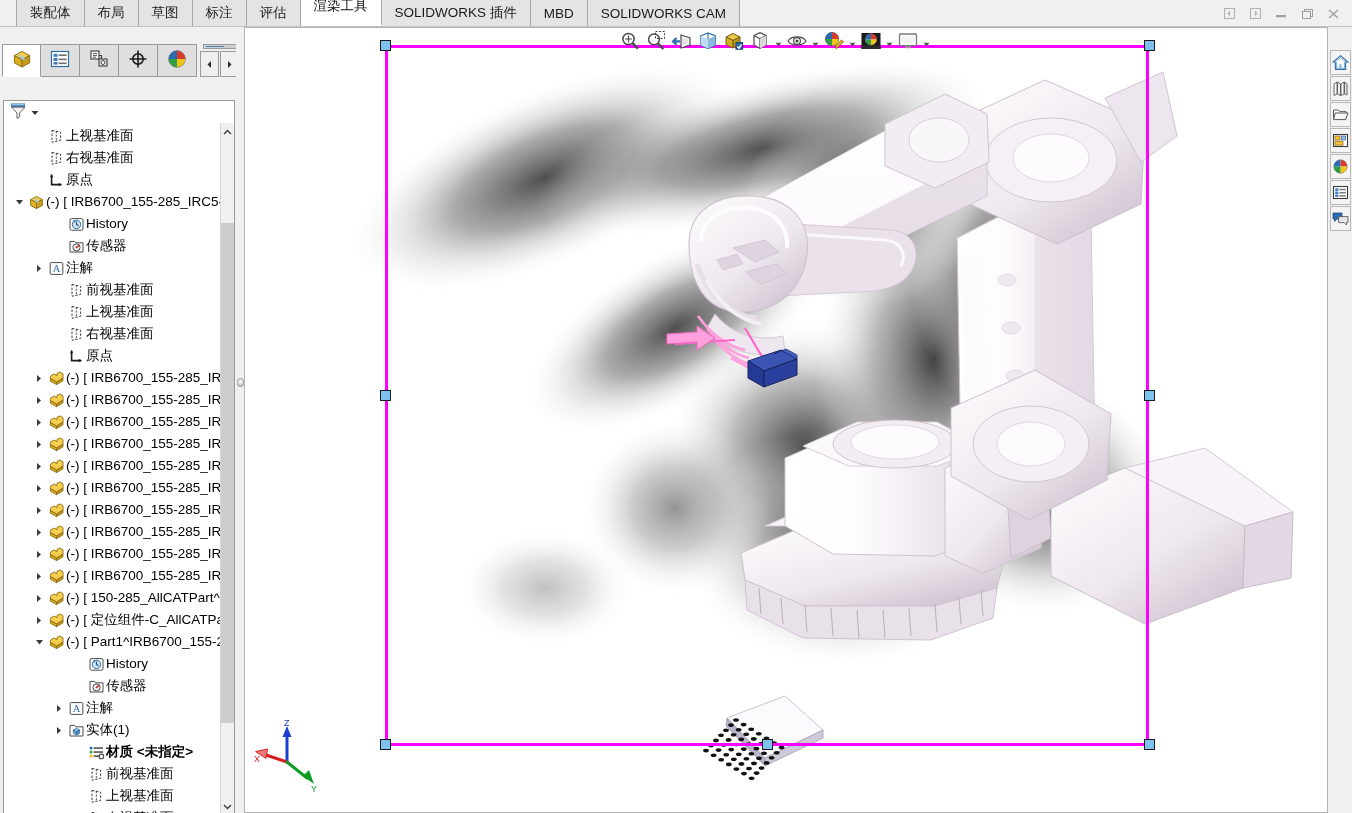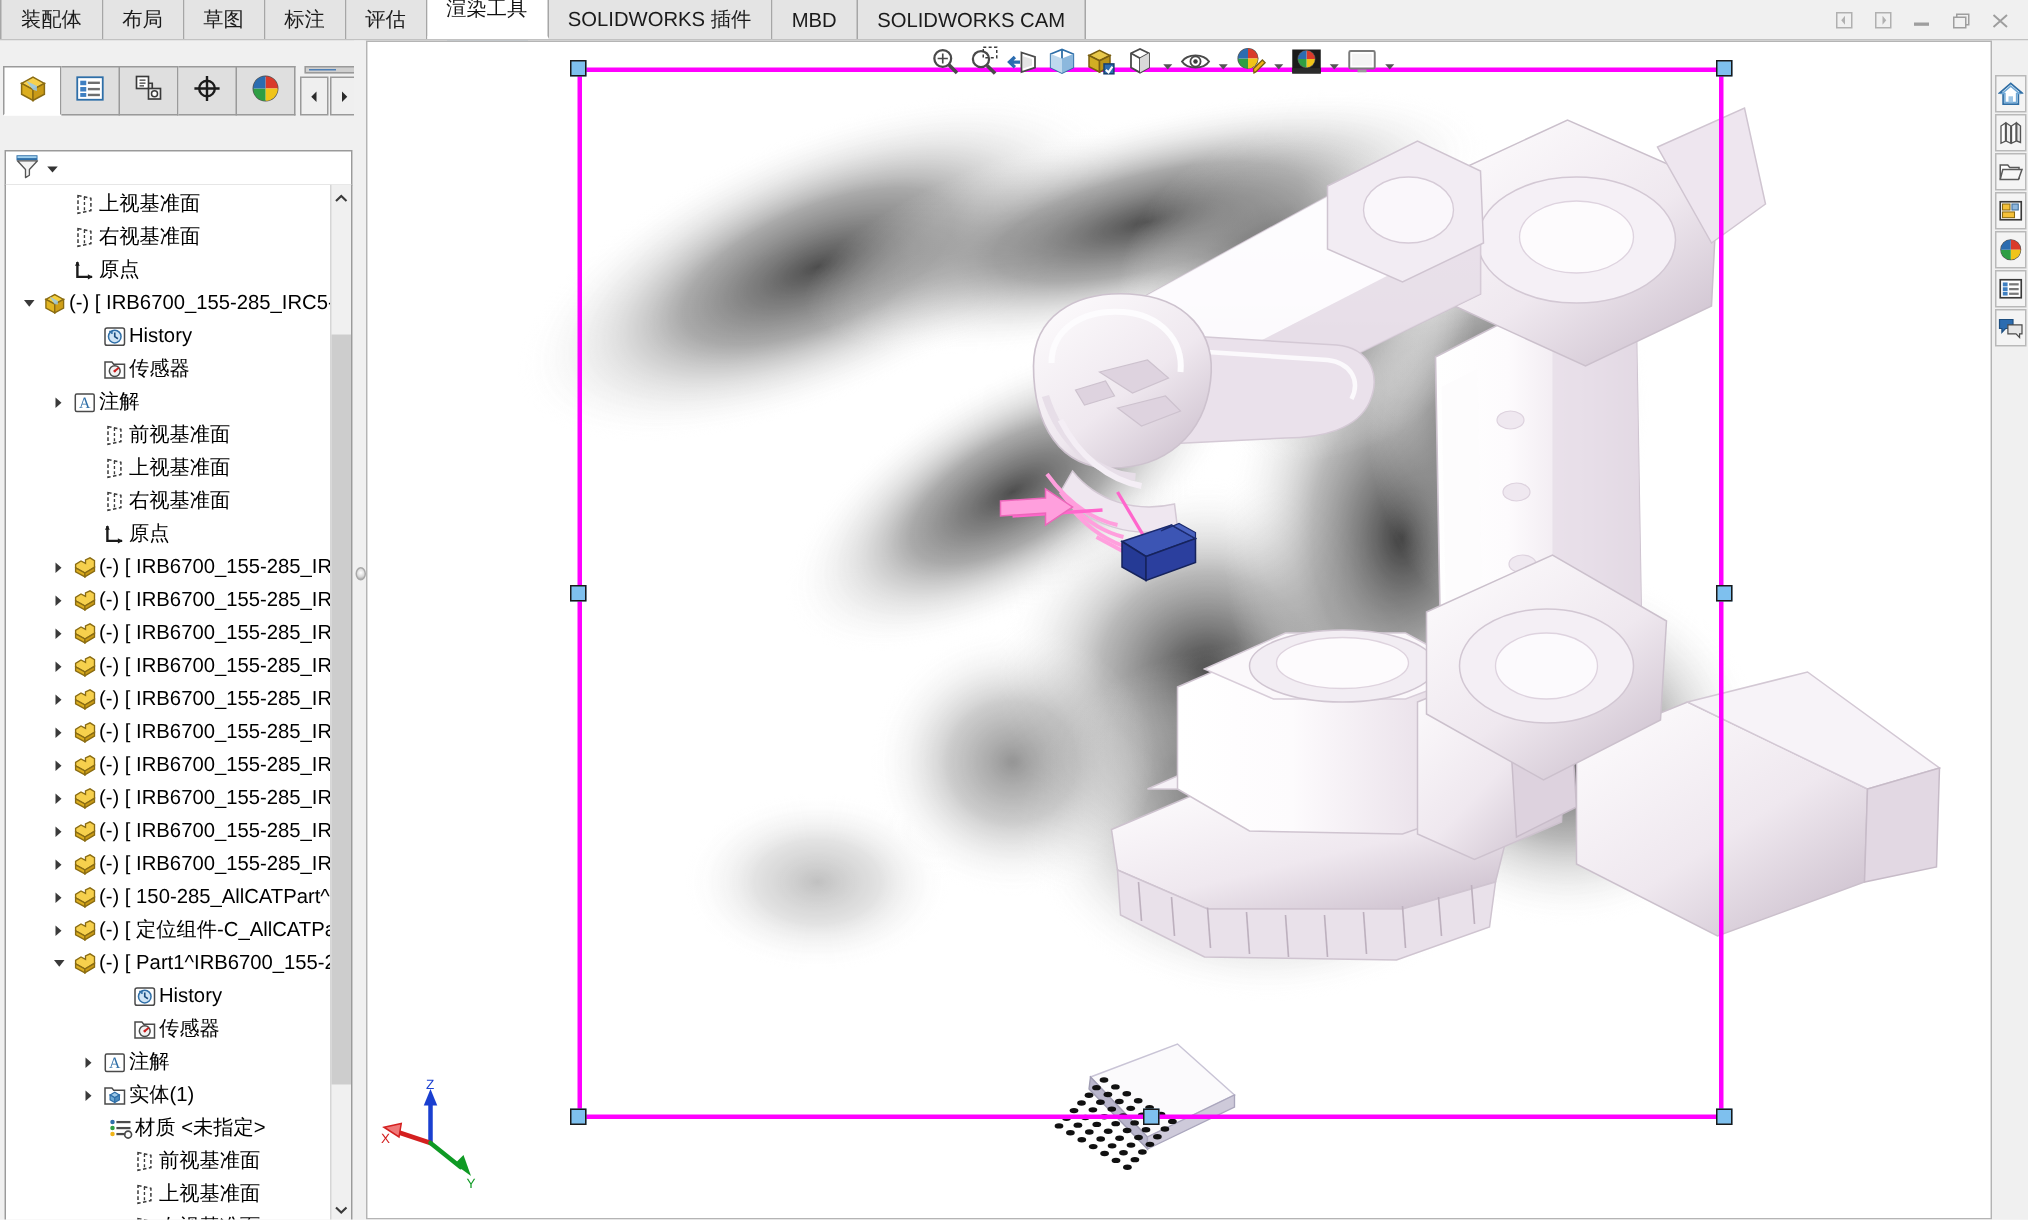--- a/index.html
+++ b/index.html
@@ -6,21 +6,21 @@
   body{
     width:1352px;height:813px;overflow:hidden;
     font-family:"Liberation Sans","DejaVu Sans",sans-serif;
     font-size:13px;color:#000;background:#f0f0f0;
     -webkit-font-smoothing:antialiased;
   }
   .app{position:relative;width:1352px;height:813px;background:#f0f0f0;}
 
   
   .tabbar{position:absolute;left:0;top:0;width:1352px;height:27px;background:#f0f0f0;}
-  .tabstrip{position:absolute;left:0;top:0;height:27px;display:flex;align-items:stretch;}
+  .tabstrip{position:absolute;left:16px;top:0;height:27px;display:flex;align-items:stretch;}
   .tab{
     display:flex;align-items:center;justify-content:center;
     padding:0 13px;height:26px;box-sizing:border-box;
     background:#e4e4e4;border-right:1px solid #a6a6a6;
     font-size:13.5px;color:#1b1b1b;cursor:default;white-space:nowrap;
   }
   .tab:first-child{border-left:1px solid #a6a6a6;}
   .tab.active{background:#ffffff;border-bottom:2px solid #ffffff;color:#111;}
   .tab.active .tablabel{border-bottom:1px solid #3a6ea5;padding-bottom:12px;}
   .tabbar-underline{position:absolute;left:0;top:26px;width:1352px;height:1px;background:#c2c2c2;}
@@ -619,21 +619,21 @@
             <span class="ticon">
               <svg width="17" height="17" viewBox="0 0 17 17">
                 <path d="M2 3.4 L6.6 3.4 L7.8 4.8 L15 4.8 L15 14 L2 14 Z" fill="#ffffff" stroke="#4a4a4a" stroke-width="1"></path>
                 <path d="M5.4 8 L8.5 6.2 L11.6 8 L8.5 9.8 Z" fill="#9ec9e8" stroke="#2f6fa8" stroke-width="0.8"></path>
                 <path d="M5.4 8 L8.5 9.8 L8.5 13 L5.4 11.2 Z" fill="#6ea9d4" stroke="#2f6fa8" stroke-width="0.8"></path>
                 <path d="M8.5 9.8 L11.6 8 L11.6 11.2 L8.5 13 Z" fill="#4e8cbe" stroke="#2f6fa8" stroke-width="0.8"></path>
               </svg>
             </span>
             <span class="tlabel">实体(1)</span>
           </div>
-          <div class="trow" style="top: 618px; padding-left: 52px;">
+          <div class="trow" style="top: 618px; padding-left: 68px; font-weight: bold;">
             <span class="twist"></span>
             <span class="ticon">
               <svg width="17" height="17" viewBox="0 0 17 17">
                 <circle cx="3" cy="4" r="1.5" fill="#2f6fa8"></circle>
                 <rect x="5.6" y="3.3" width="9.4" height="1.5" fill="#4a4a4a"></rect>
                 <circle cx="3" cy="8" r="1.5" fill="#2f9e44"></circle>
                 <rect x="5.6" y="7.3" width="9.4" height="1.5" fill="#4a4a4a"></rect>
                 <circle cx="3" cy="12" r="1.5" fill="#f0b419"></circle>
                 <rect x="5.6" y="11.3" width="6" height="1.5" fill="#4a4a4a"></rect>
                 <circle cx="13.4" cy="12.4" r="2.3" fill="none" stroke="#4a4a4a" stroke-width="1.1"></circle>

